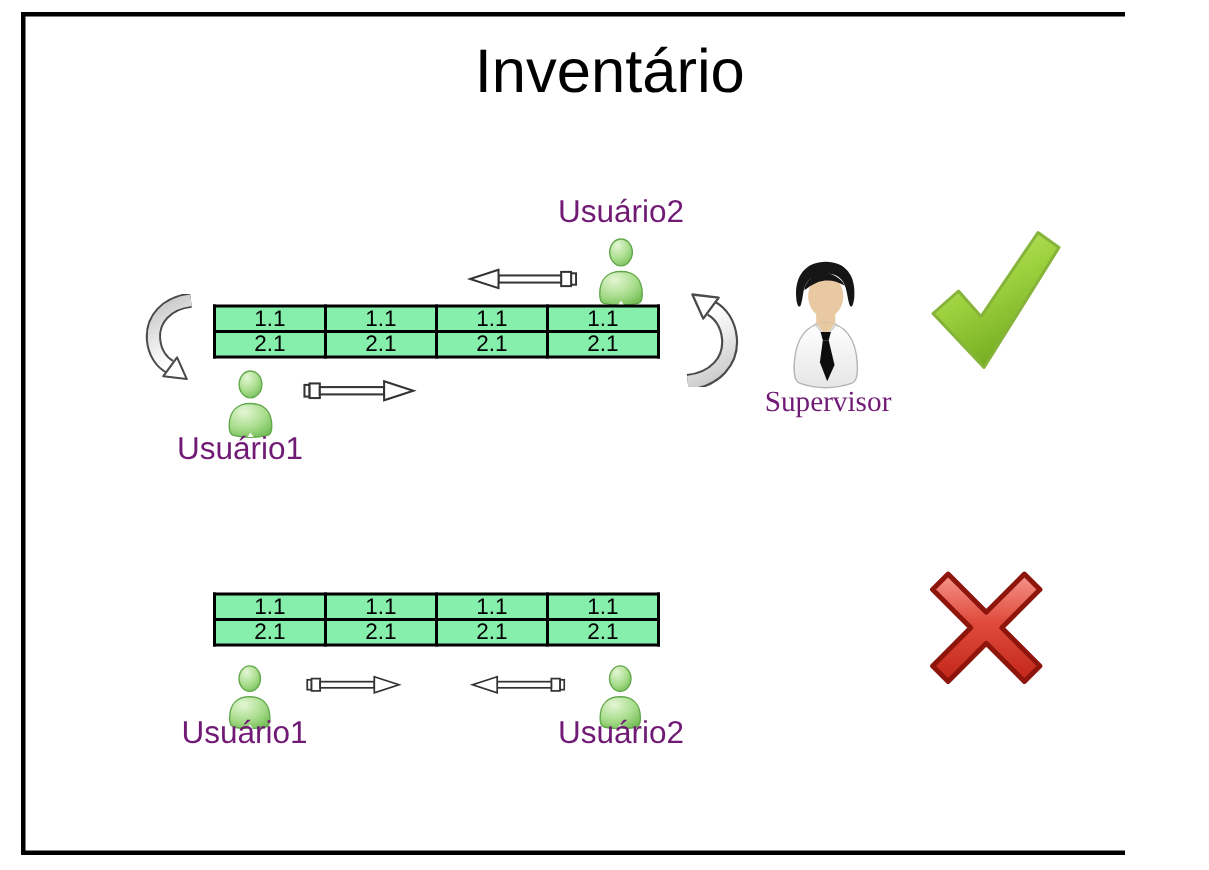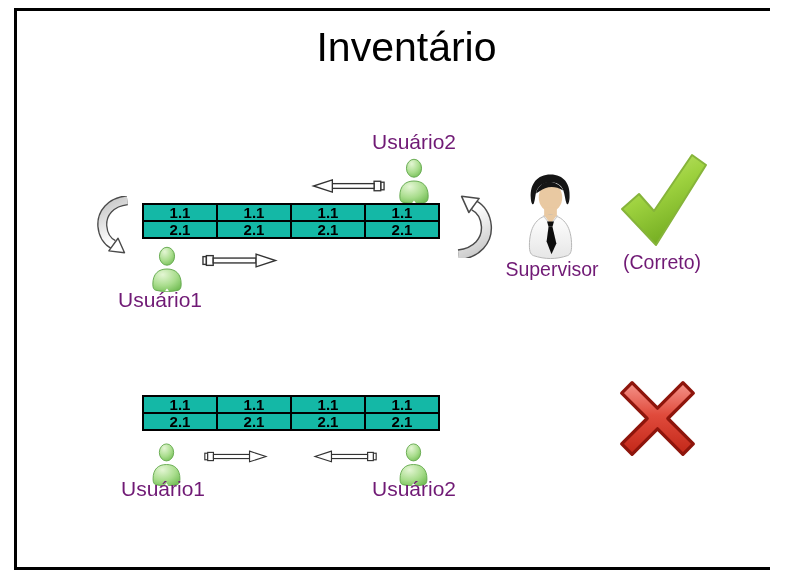--- a/index.html
+++ b/index.html
@@ -1,26 +1,26 @@
 <!DOCTYPE html>
 <html><head>
 <meta charset="utf-8">
 <style>
   html,body{margin:0;padding:0;background:#ffffff;}
   body{font-family:"Liberation Sans","DejaVu Sans",sans-serif;color:#000;}
-  .slide{position:relative;width:750px;height:580px;background:#fff;overflow:hidden;padding-left:20px;}
+  .slide{position:relative;width:750px;height:580px;background:#fff;overflow:hidden;}
   .frame{position:absolute;left:14px;top:8px;width:773px;height:556px;border:3px solid #000;}
   .title{position:absolute;left:20px;top:24px;width:773px;text-align:center;
          font-size:41px;letter-spacing:0px;color:#000;}
   .abs{position:absolute;}
   .label{position:absolute;text-align:center;font-size:21px;color:#701a75;white-space:nowrap;}
-  .label.small{font-size:19.5px;}
+  .label.small{font-size:19.5px;font-family:Liberation Serif, serif;}
   table.inv{border-collapse:collapse;}
-  table.inv td{width:72px;height:15px;background:#14b8a6;border:2px solid #000;
-               text-align:center;vertical-align:middle;font-size:15px;font-weight:bold;
+  table.inv td{width:72px;height:15px;background:#86efac;border:2px solid #000;
+               text-align:center;vertical-align:middle;font-size:15px;font-weight:normal;
                padding:0;line-height:15px;margin-left:16px;}
   svg{display:block;}
   .flip-x{transform:scaleX(-1);}
   .rot-180{transform:rotate(180deg);}
   #symbol-defs{position:absolute;width:0;height:0;overflow:hidden;}
 </style>
 </head>
 <body>
 
 <svg id="symbol-defs" aria-hidden="true">
@@ -160,21 +160,20 @@
   </div>
 
   <div class="label small abs" style="left:482px;top:258px;width:140px;">Supervisor</div>
 
   <div class="abs" style="left:617px;top:152px;">
     <svg width="92" height="96" viewBox="0 0 92 96">
         <use href="#sym-check"></use>
       </svg>
   </div>
 
-  <div class="label small abs" style="left:592px;top:251px;width:140px;">(Correto)</div>
 
   <table class="inv abs" style="left:142px;top:395px;">
     <tbody>
         <tr>
       <td>1.1</td>
       <td>1.1</td>
       <td>1.1</td>
       <td>1.1</td>
     </tr>
     <tr>

